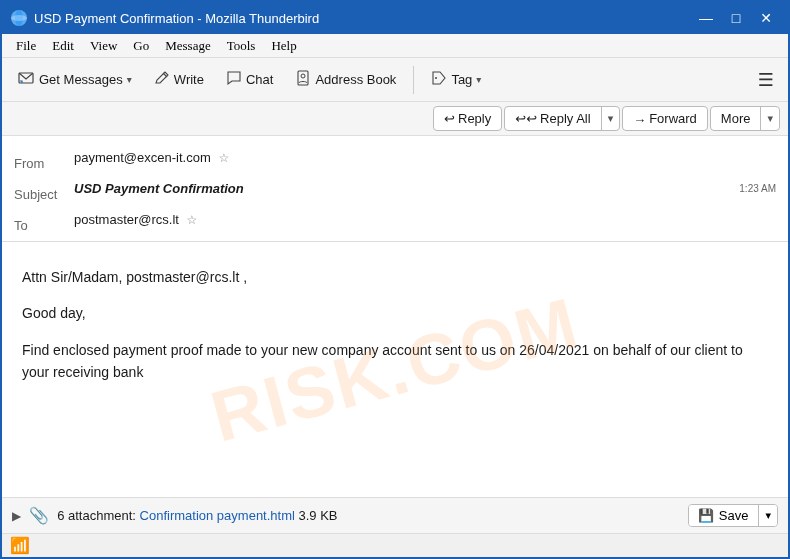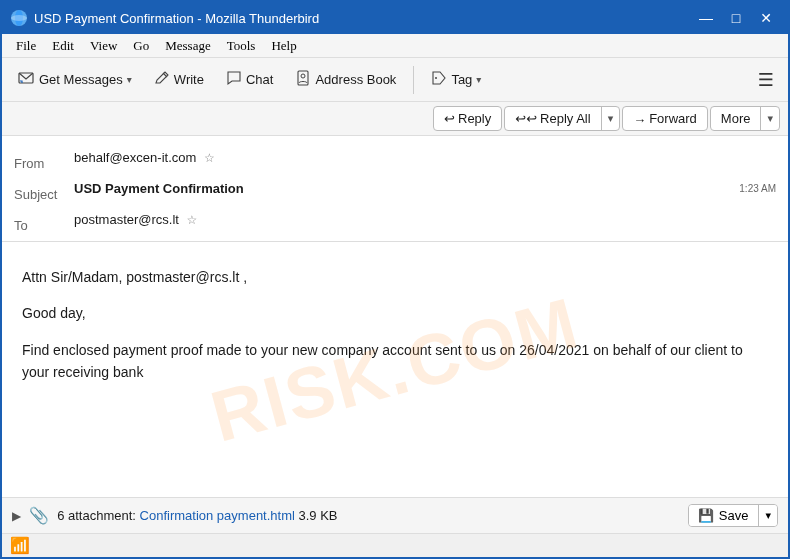--- a/index.html
+++ b/index.html
@@ -184,21 +184,21 @@
     .email-header-label {
       color: #666;
       width: 60px;
       flex-shrink: 0;
       margin-top: 12px;
     }
     .email-header-value {
       color: #1a1a1a;
       flex: 1;
     }
-    .email-header-value .bold { font-weight: bold; }
+    .email-header-value .bold { font-weight: bold; font-style: italic; }
     .email-header-time {
       color: #666;
       font-size: 10px;
     }
     .star-icon {
       color: #888;
       margin-left: 4px;
       font-size: 12px;
       cursor: pointer;
     }
@@ -413,21 +413,21 @@
         <span>More</span>
       </div>
       <div class="arrow-part">▾</div>
     </div>
   </div>
 
   <div class="email-header">
     <div class="email-header-row">
       <span class="email-header-label">From</span>
       <span class="email-header-value">
-        <span>behalf@excen-it.com</span>
+        <span>payment@excen-it.com</span>
         <span class="star-icon">☆</span>
       </span>
     </div>
     <div class="email-header-row">
       <span class="email-header-label">Subject</span>
       <span class="email-header-value">
         <span class="bold">USD Payment Confirmation</span>
       </span>
       <span class="email-header-time">1:23 AM</span>
     </div>

